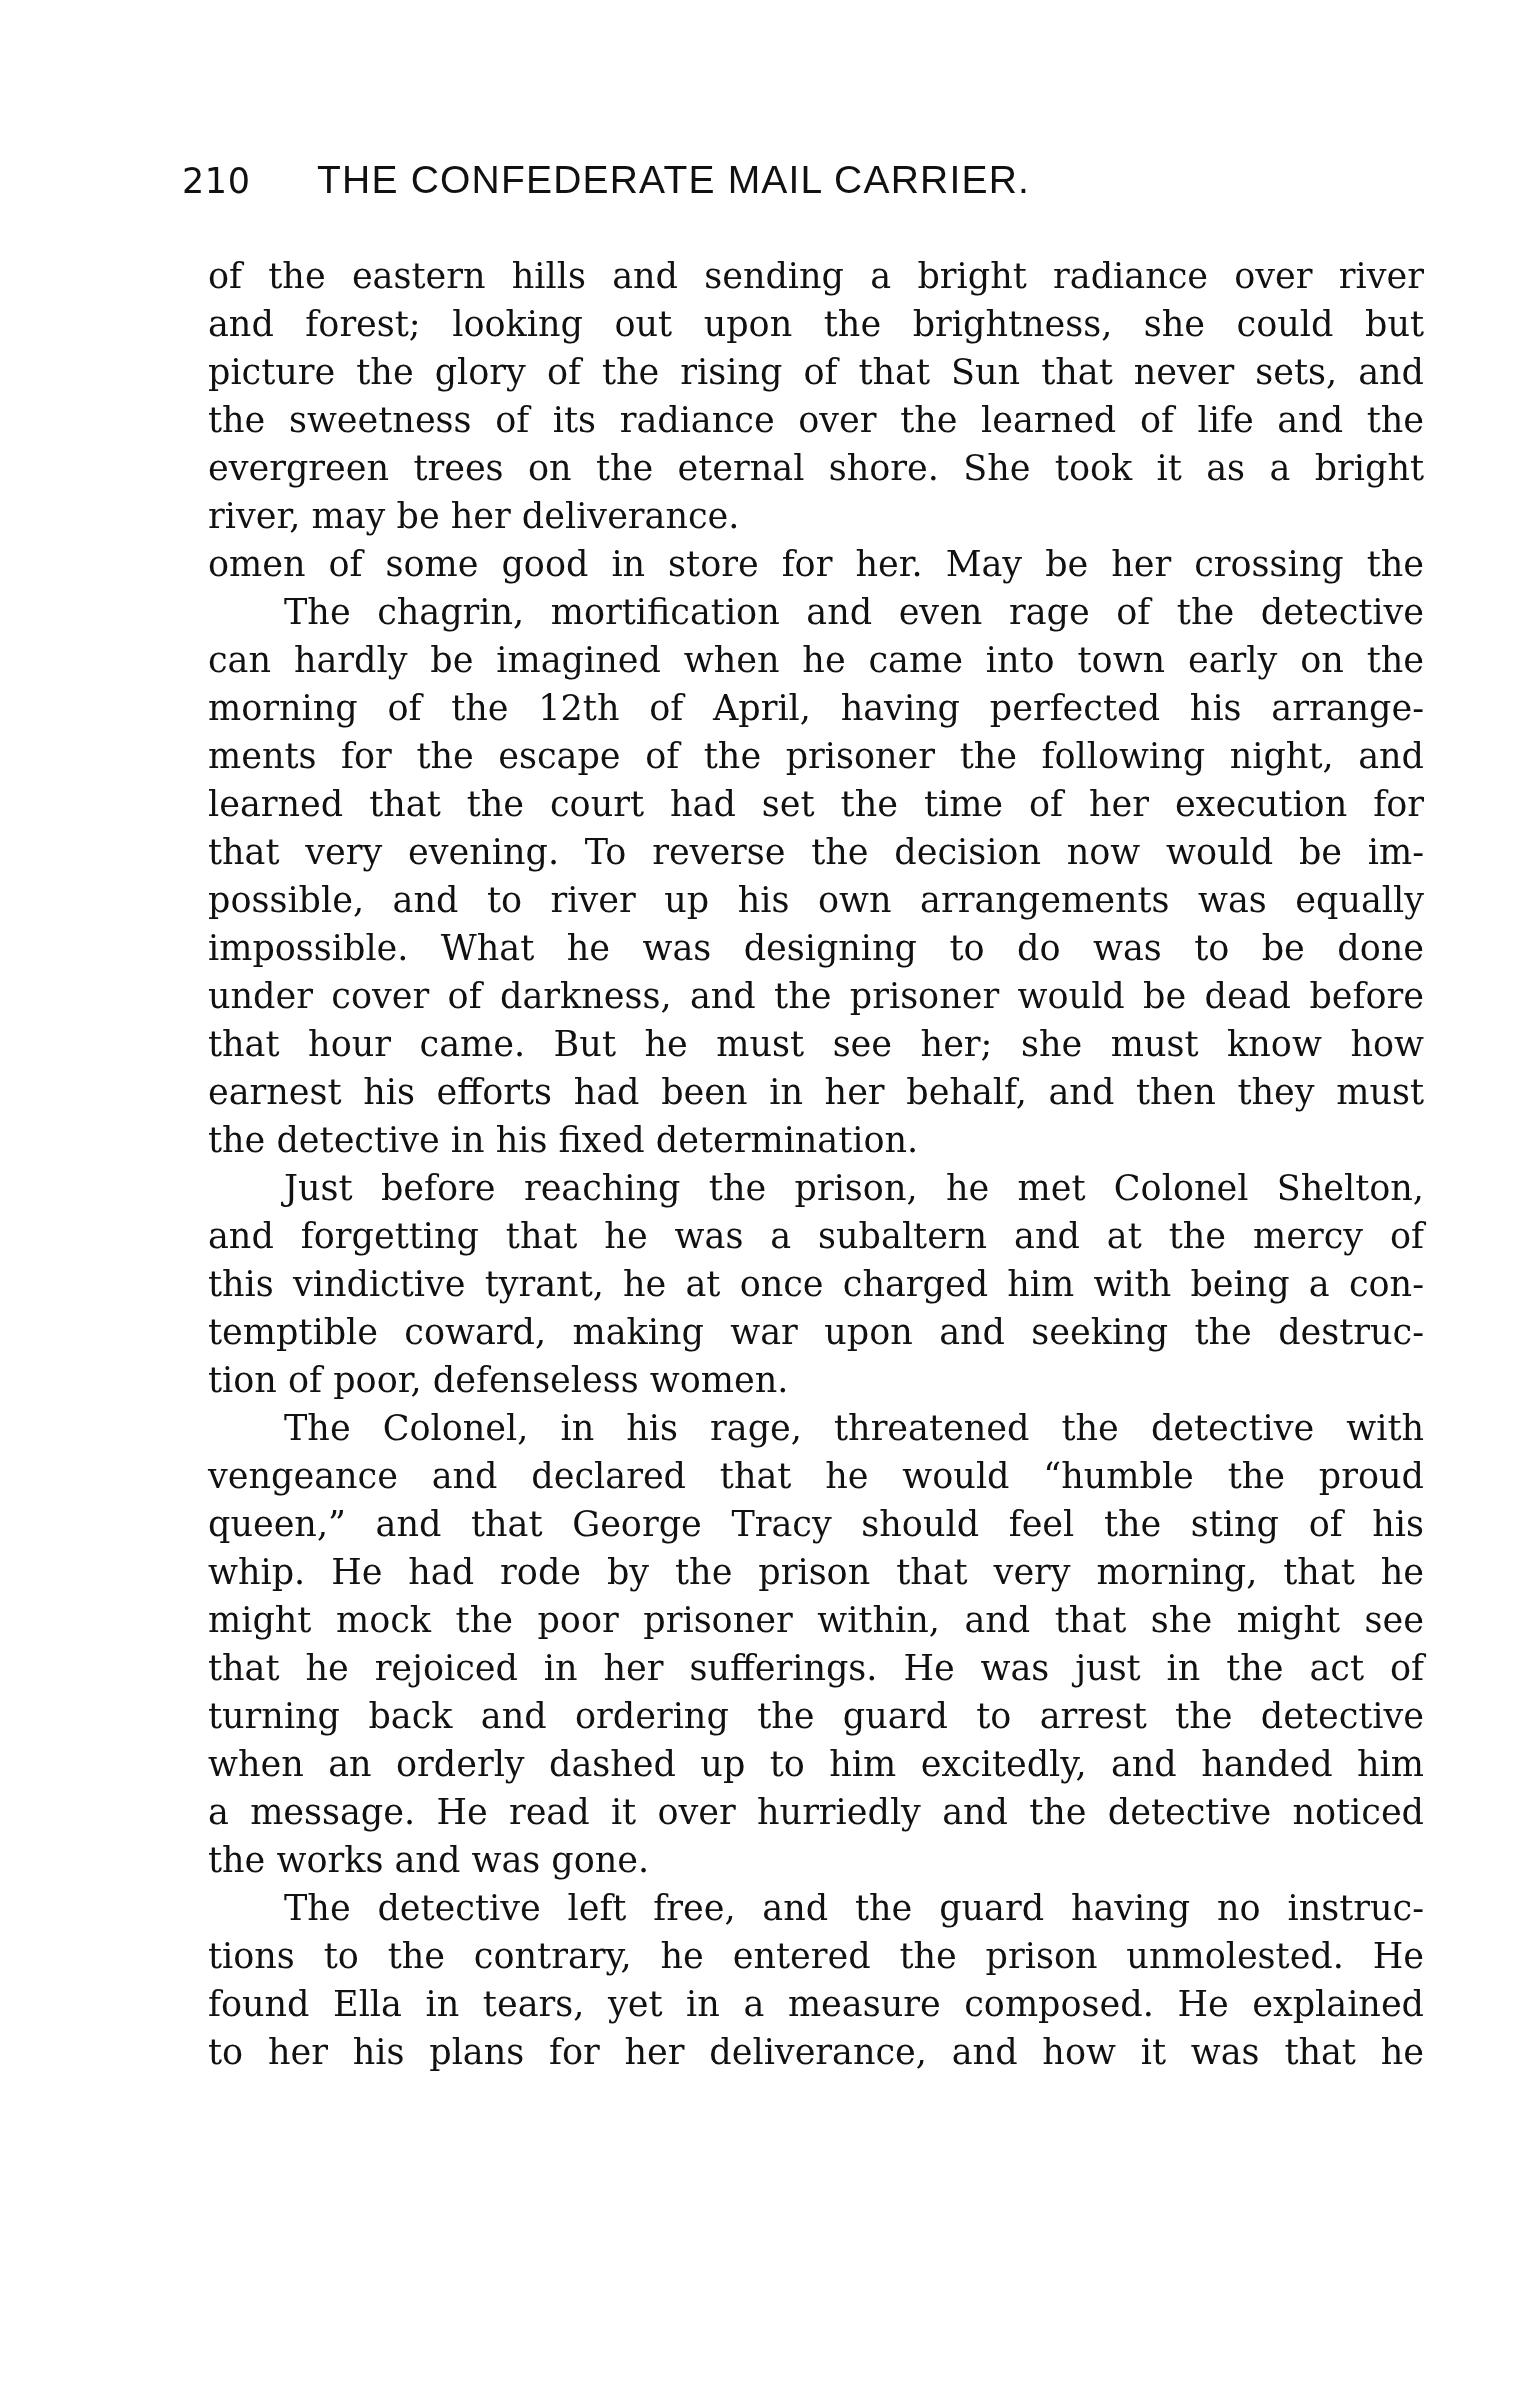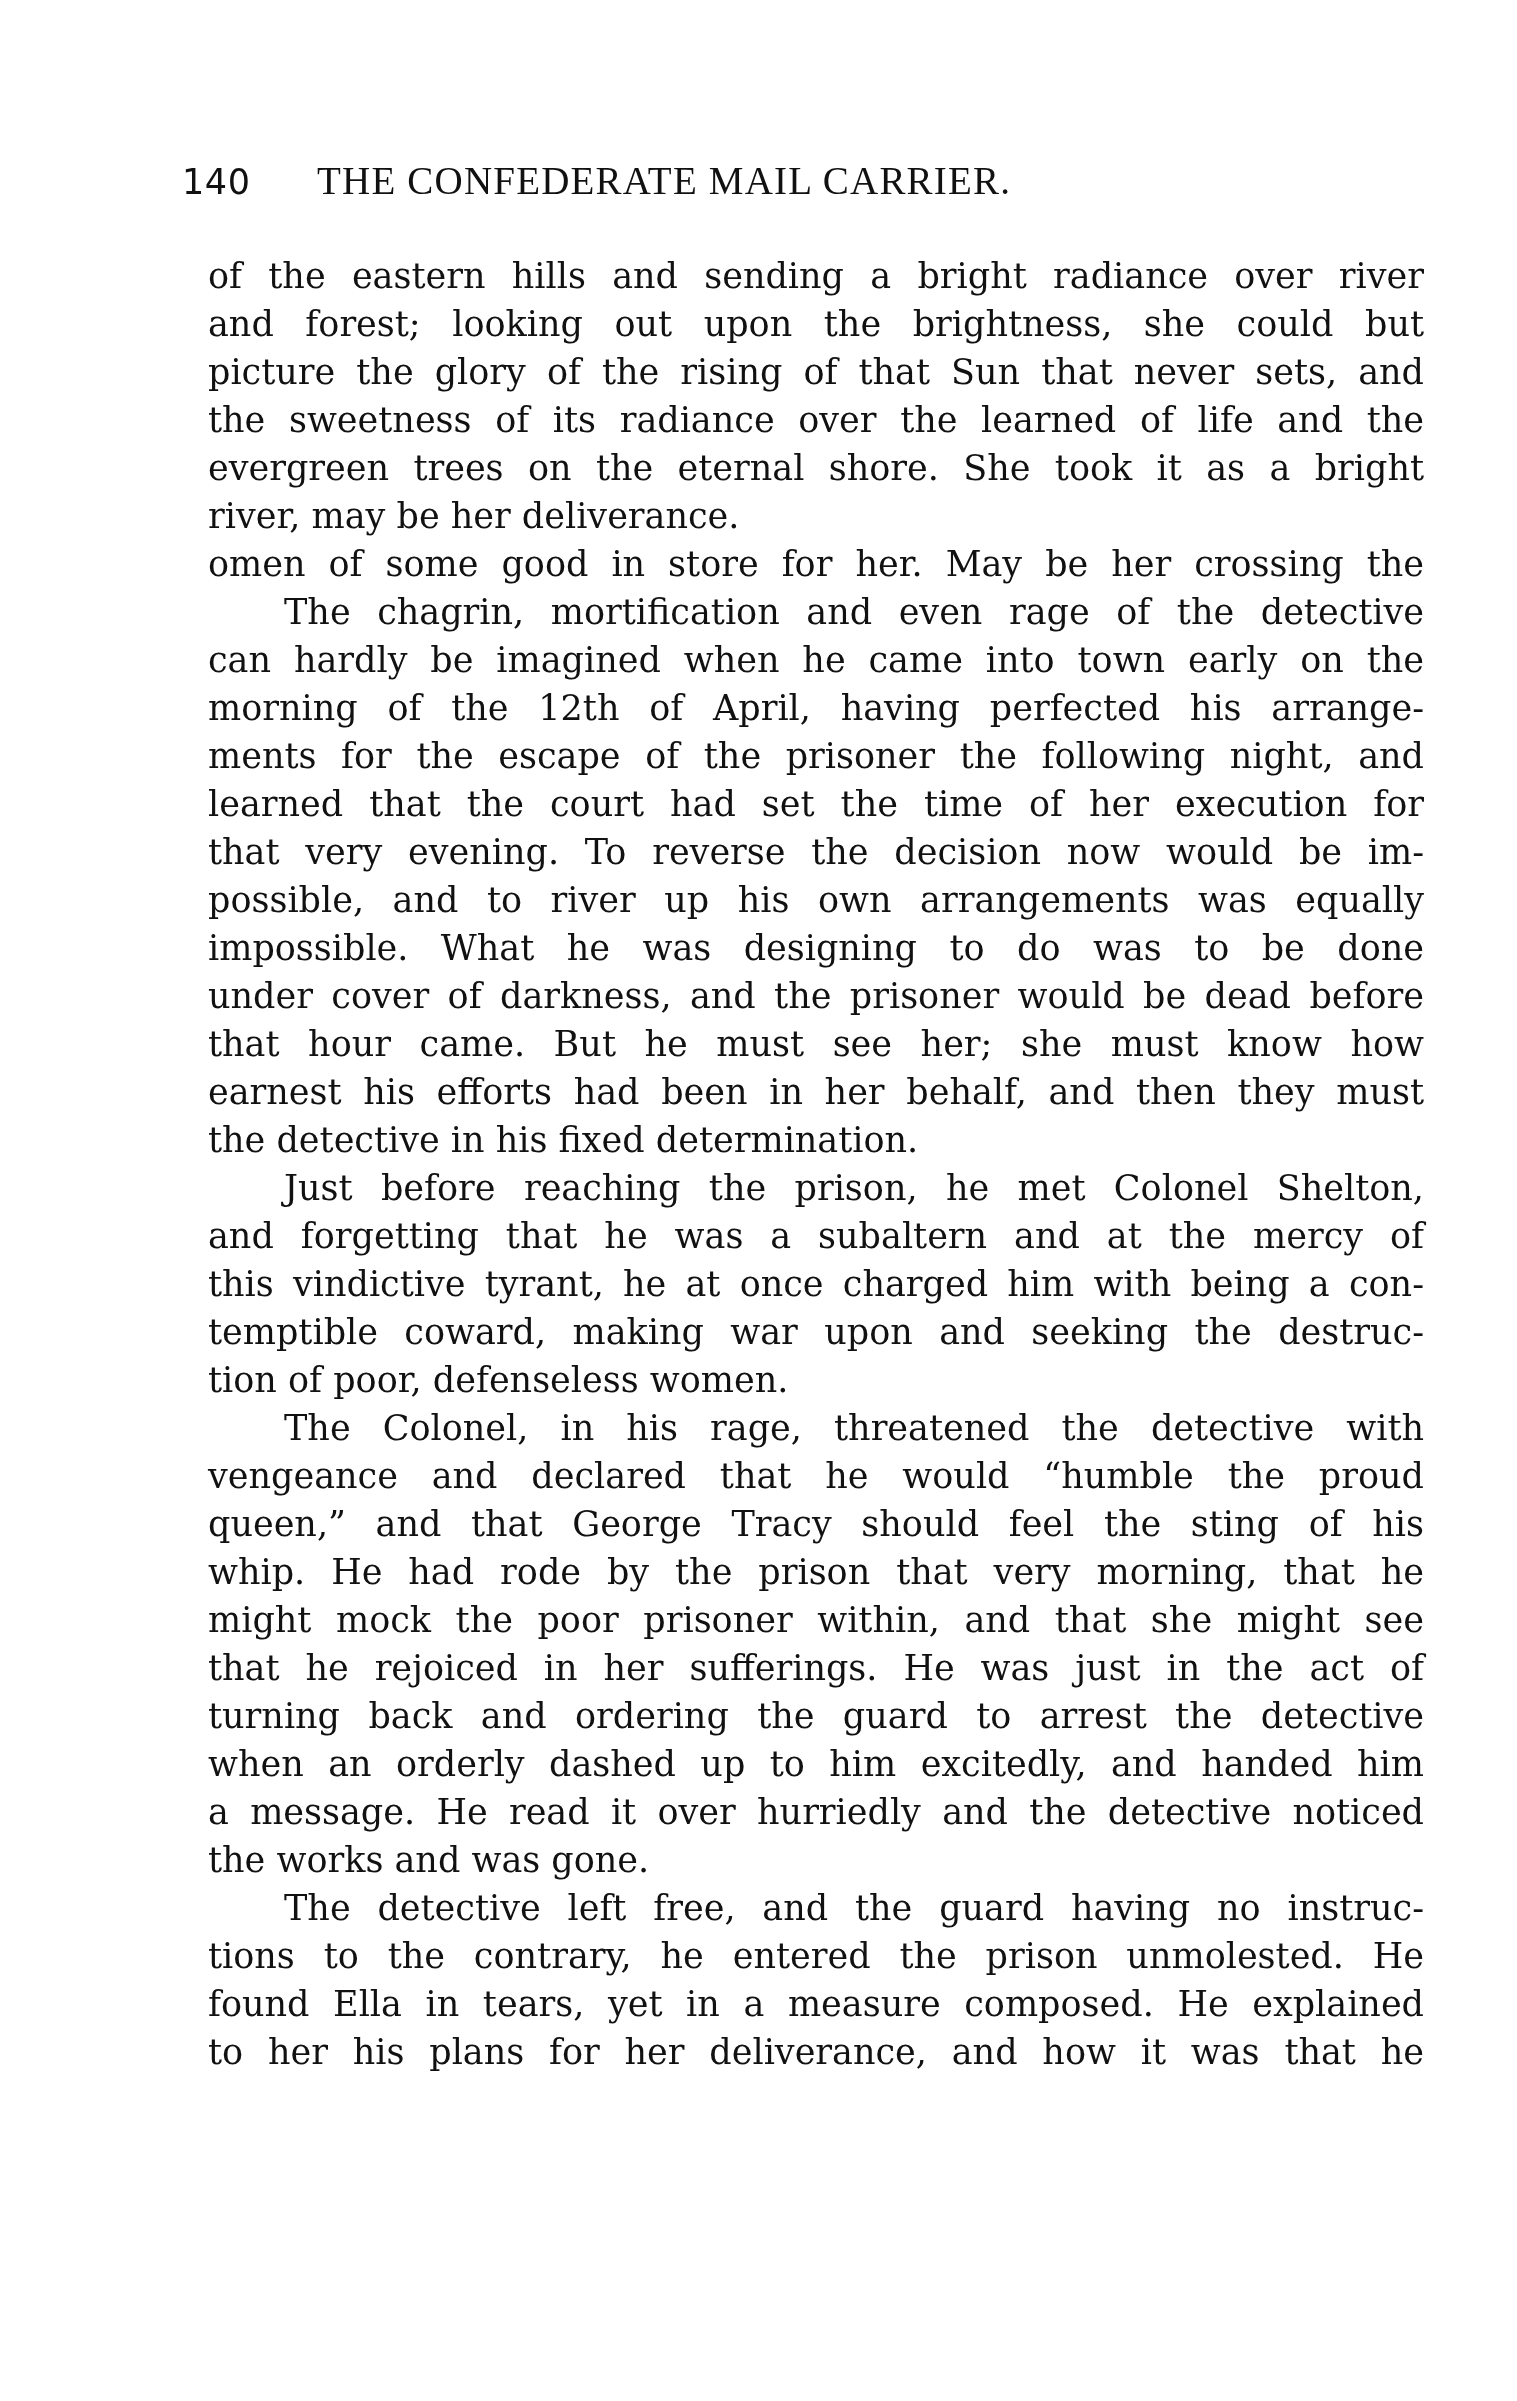--- a/index.html
+++ b/index.html
@@ -30,21 +30,21 @@
     display: flex;
     align-items: baseline;
   }
   .page-number {
     font-family: "DejaVu Sans", "Liberation Sans", sans-serif;
     font-size: 35px;
     letter-spacing: 0.6px;
     width: 88px;
   }
   .running-title {
-    font-family: Liberation Serif, serif;
+    font-family: Liberation Sans, sans-serif;
     font-size: 39px;
     letter-spacing: 1.2px;
     margin-left: 47px;
   }
   .body-text {
     position: absolute;
     top: 252px;
     left: 0;
     width: 1242px;
   }
@@ -63,21 +63,21 @@
   }
   .line.indent {
     padding-left: 76px;
   }
 </style>
 </head>
 <body>
 
 <div class="page">
   <div class="running-head">
-    <span class="page-number">140</span>
+    <span class="page-number">210</span>
     <span class="running-title">THE CONFEDERATE MAIL CARRIER.</span>
   </div>
   <div class="body-text" id="body-text">
       <div class="paragraph">
         <div class="line">of the eastern hills and sending a bright radiance over river</div>
         <div class="line">and forest; looking out upon the brightness, she could but</div>
         <div class="line">picture the glory of the rising of that Sun that never sets, and</div>
         <div class="line">the sweetness of its radiance over the learned of life and the</div>
         <div class="line">evergreen trees on the eternal shore. She took it as a bright</div>
         <div class="line last">river, may be her deliverance.</div>

